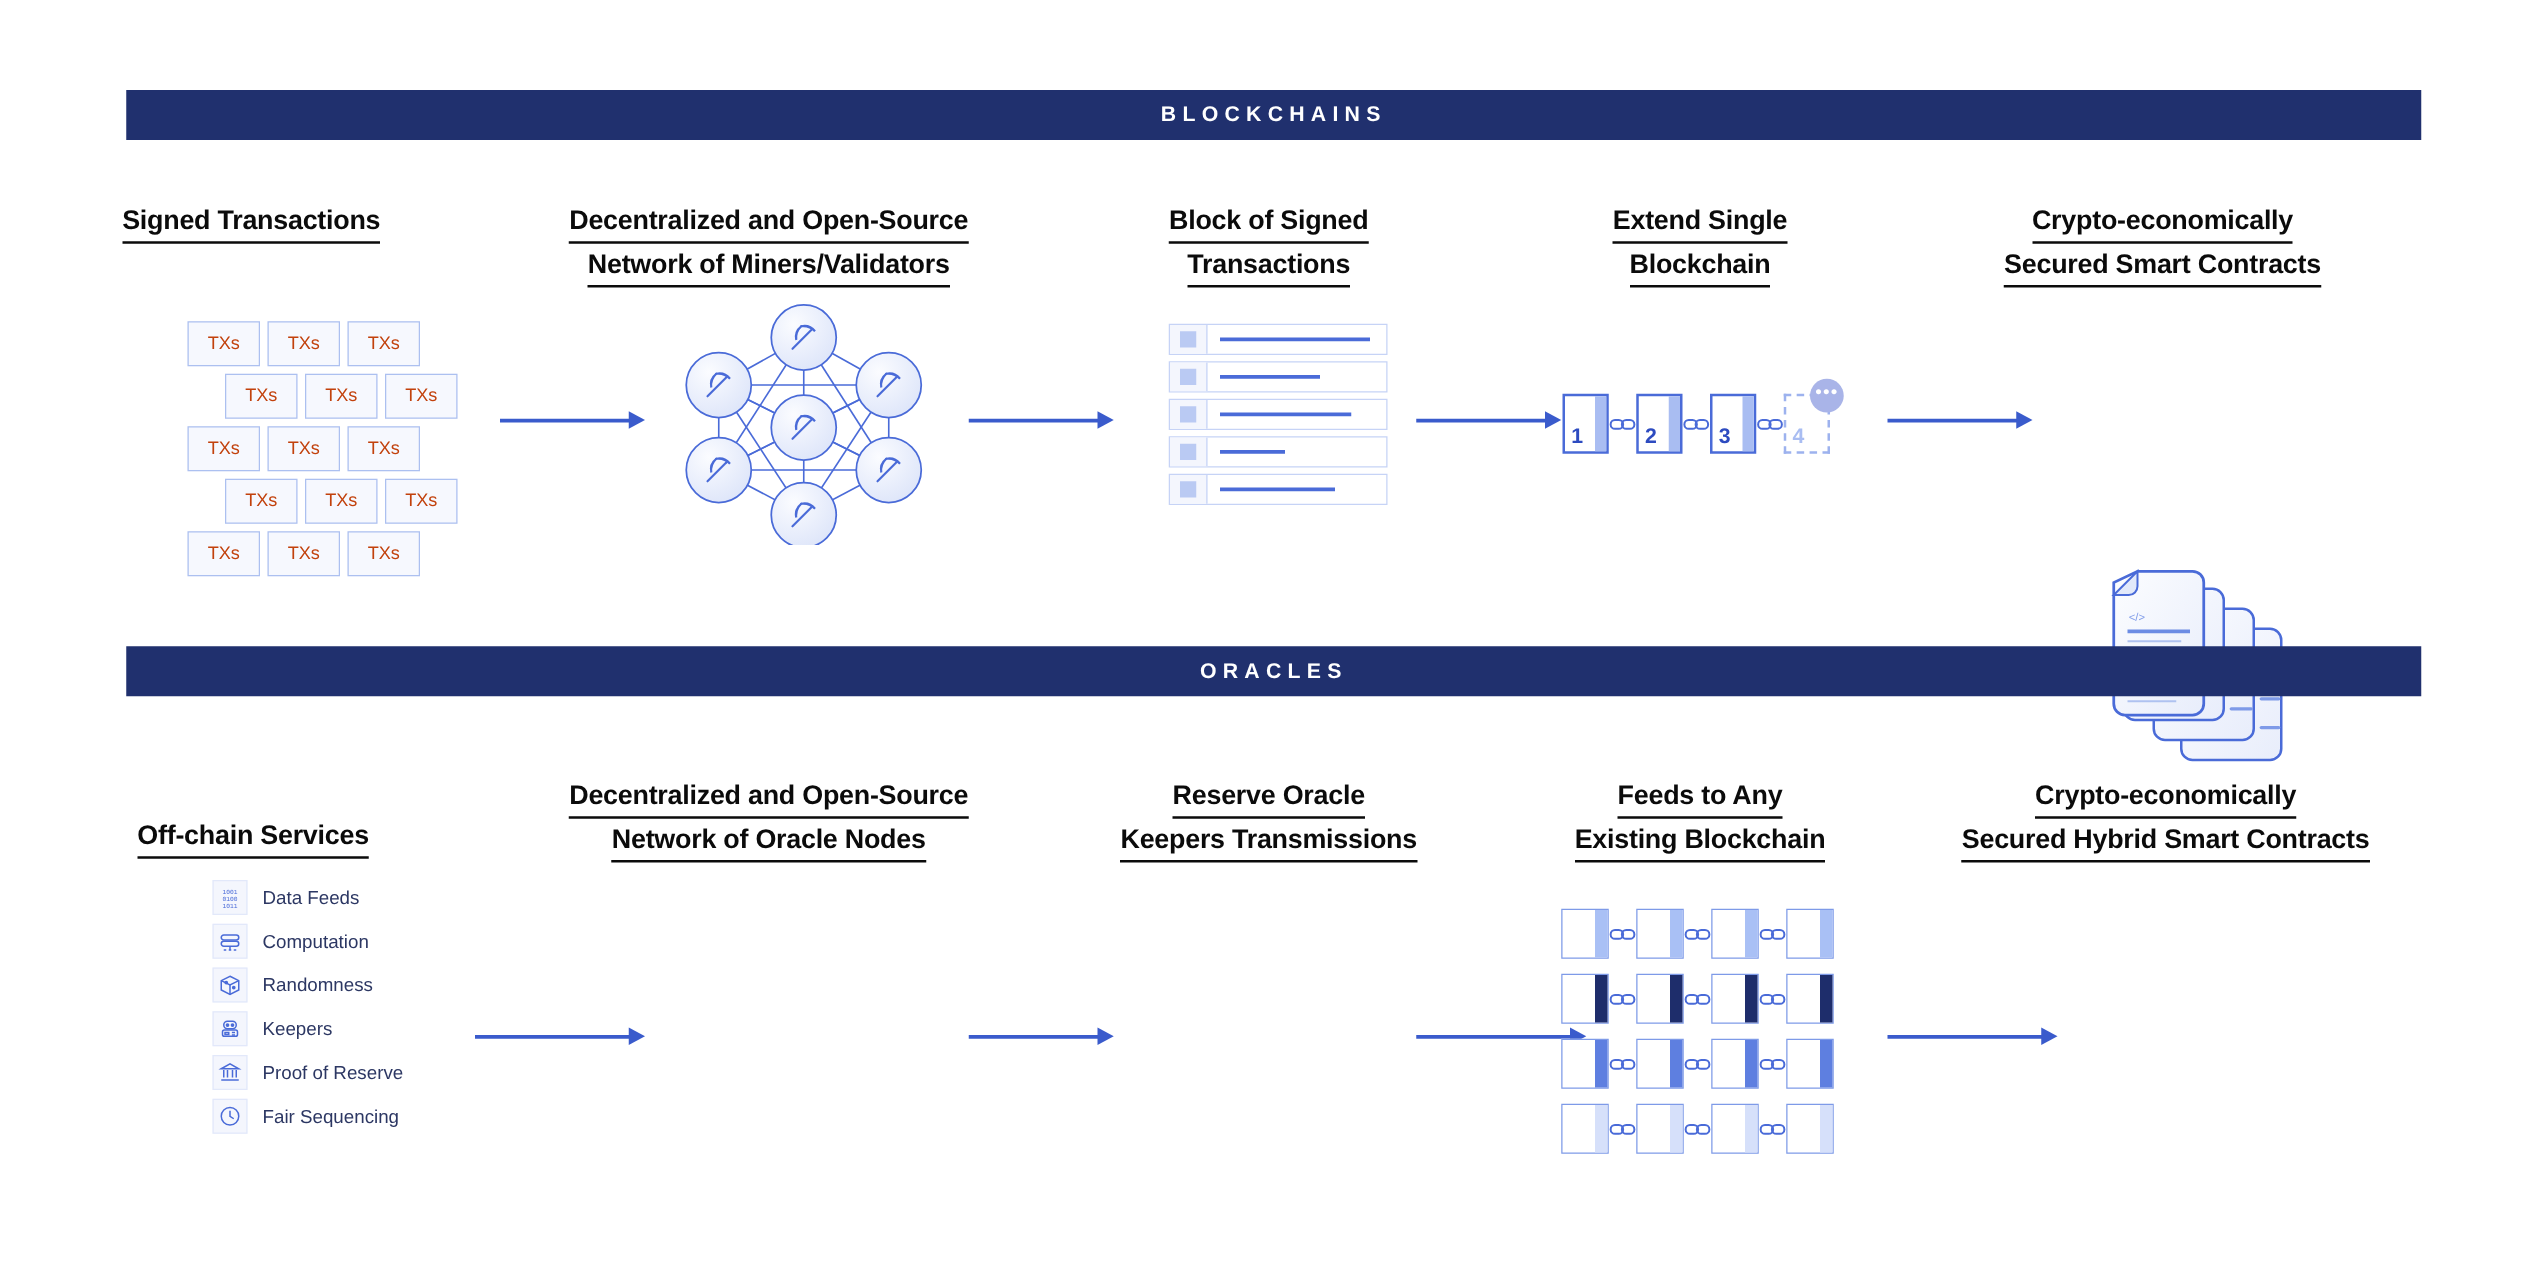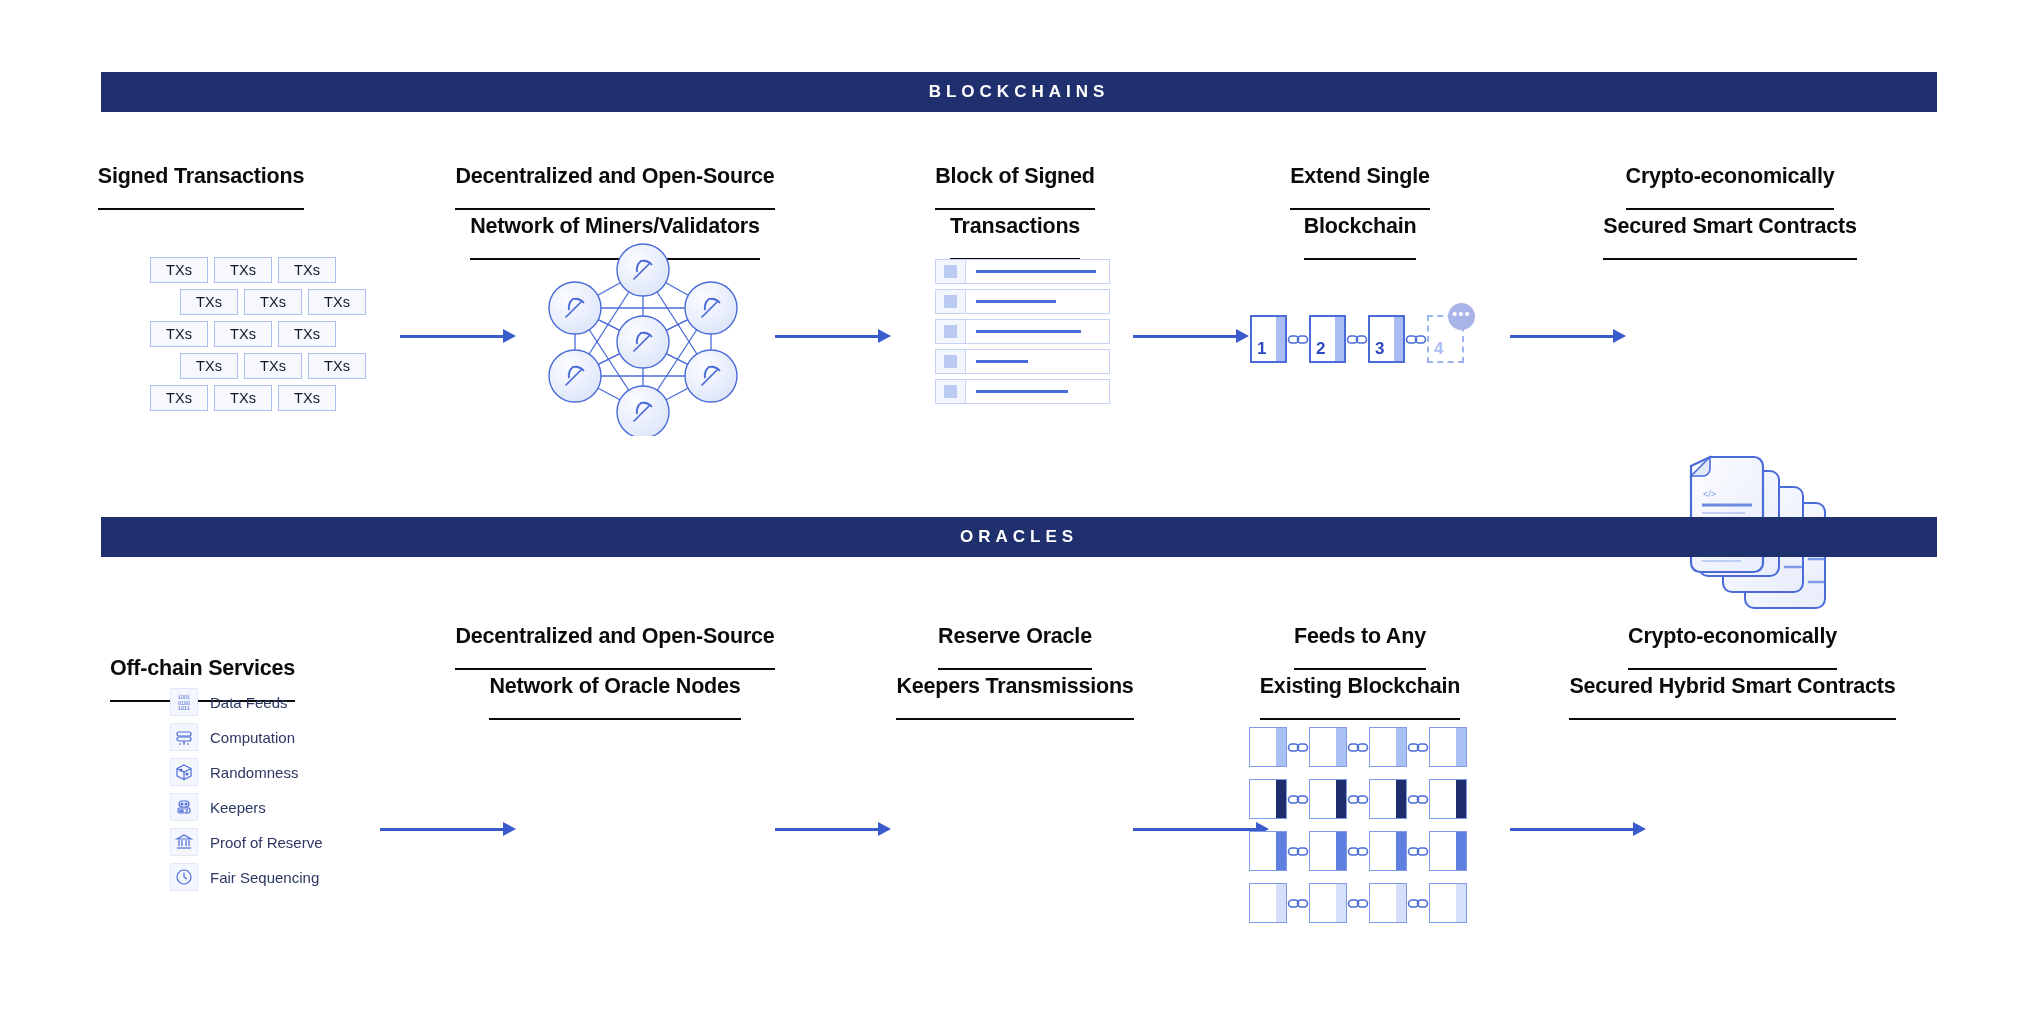--- a/index.html
+++ b/index.html
@@ -30,21 +30,21 @@
     text-align: center;
     font-size: 21.5px;
     font-weight: 700;
     color: #0b0b0b;
     line-height: 32px;
     letter-spacing: -0.2px;
   }
   .col-head span {
     display:inline-block;
     border-bottom: 2.5px solid #0b0b0b;
-    padding-bottom: 16px;
+    padding-bottom: 1px;
   }
 
   
   .arrow { position: absolute; height: 14px; }
   .arrow .shaft {
     position: absolute; left: 0; top: 6px;
     height: 2.5px; background: #3A5BCC;
   }
   .arrow .head {
     position: absolute; top: 0; right: 0;
@@ -55,24 +55,24 @@
   }
 
   
   .stage { position: absolute; }
 
   
   .tx-grid { display:flex; flex-direction:column; gap:6px; }
   .tx-row { display:flex; gap:6px; }
   .tx-row.offset { margin-left: 30px; }
   .tx-chip {
-    width: 58px; height: 26px;
+    width: 58px; height: 36px;
     border: 1.2px solid #ACC0F0;
     background: #F6F8FE;
-    color: #0f172a;
+    color: #c2410c;
     font-size: 14.5px;
     display:flex; align-items:center; justify-content:center;
   }
 
   
   .net { position: relative; width: 196px; height: 196px; }
   .net svg { position:absolute; left:0; top:0; }
 
   
   .block-list { display:flex; flex-direction:column; gap:5px; }
@@ -439,21 +439,21 @@
   </div>
   <div class="col-head" style="left:1245px; top:620px; width:230px;">
     <span>Feeds to Any</span><br>
     <span>Existing Blockchain</span>
   </div>
   <div class="col-head" style="left:1545px; top:620px; width:375px;">
     <span>Crypto-economically</span><br>
     <span>Secured Hybrid Smart Contracts</span>
   </div>
 
-  <div class="stage svc-list" style="left:170px; top:688px;">
+  <div class="stage svc-list" style="left:170px; top:704px;">
 
     <div class="svc-item">
       <div class="svc-ico">
         <svg width="20" height="20" viewBox="0 0 20 20">
             <text x="10" y="7" text-anchor="middle" font-family="Liberation Mono, monospace" font-size="5" fill="#4A6BD8">1001</text>
             <text x="10" y="12.5" text-anchor="middle" font-family="Liberation Mono, monospace" font-size="5" fill="#4A6BD8">0100</text>
             <text x="10" y="18" text-anchor="middle" font-family="Liberation Mono, monospace" font-size="5" fill="#4A6BD8">1011</text>
           </svg>
       </div>
       <div class="svc-label">Data Feeds</div>

